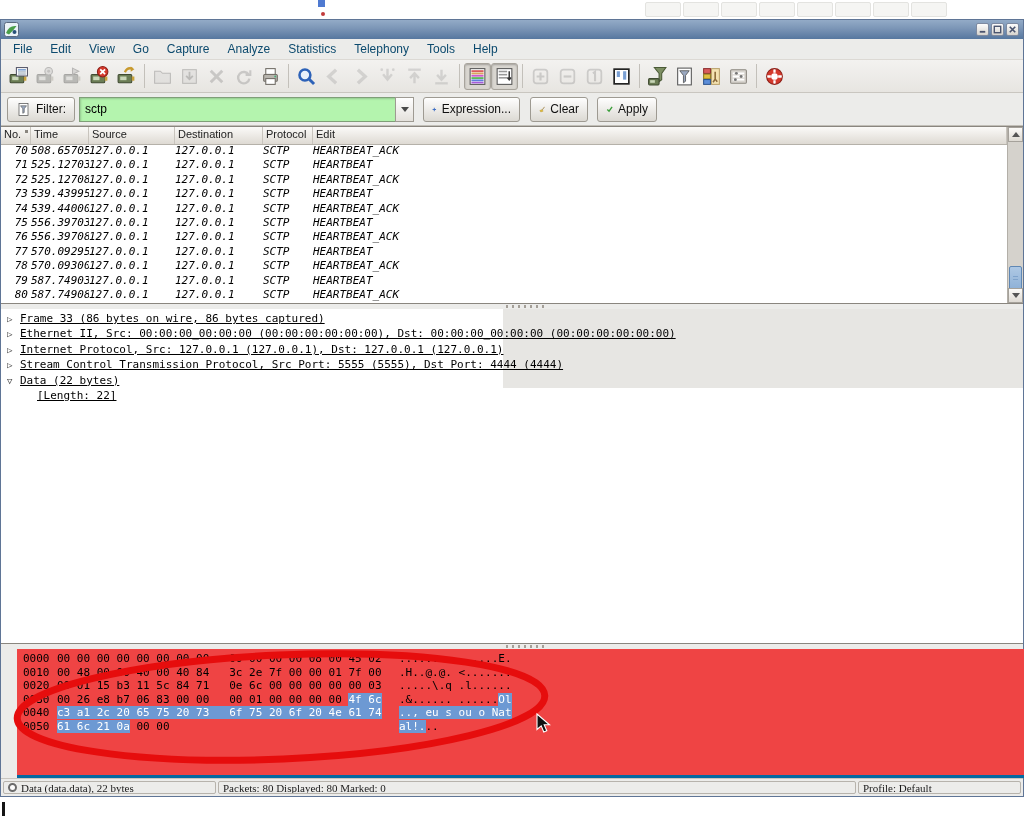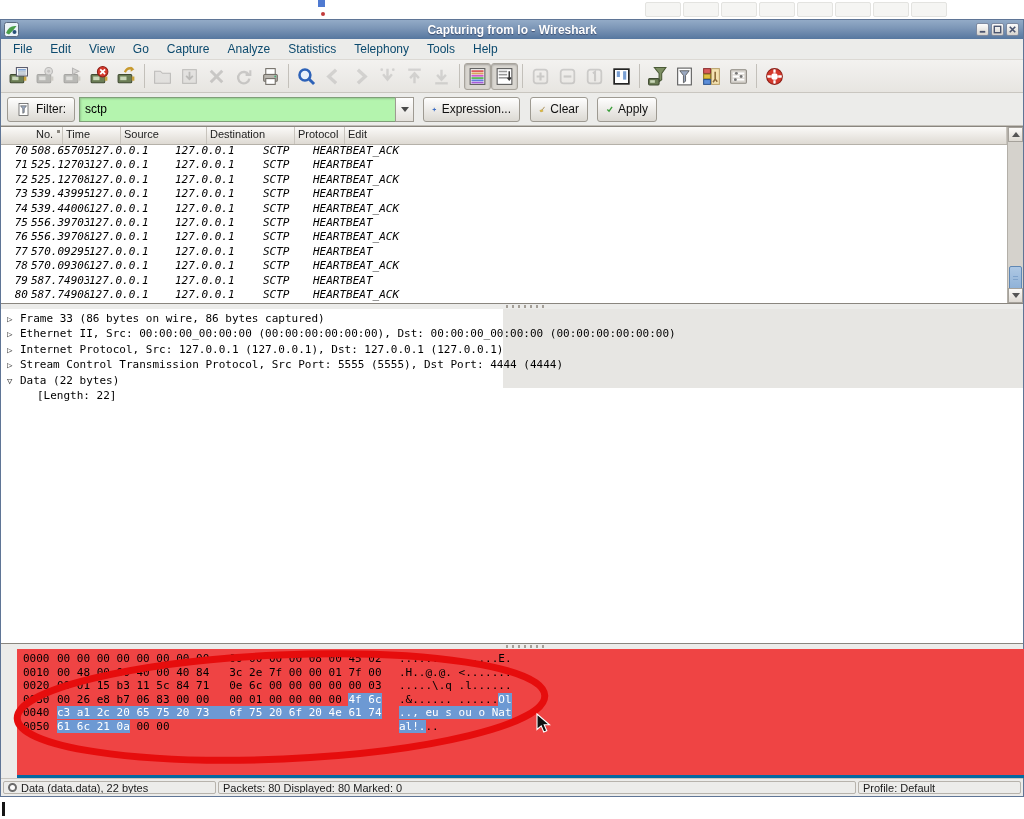--- a/index.html
+++ b/index.html
@@ -64,38 +64,38 @@
   #sthumb{position:absolute;left:1px;width:13px;top:139px;height:25px;background:linear-gradient(#aec8e4,#8db0d6);border:1px solid #5f87b4;border-radius:2px;box-sizing:border-box;}
   #sthumb:after{content:"";position:absolute;left:3px;right:3px;top:9px;height:5px;background:repeating-linear-gradient(#7fa3cc 0 1px,transparent 1px 3px);}
 
   
   .pane-div{left:0;width:100%;height:5px;background:#ececea;}
   .grip{position:absolute;left:505px;top:1px;width:42px;height:3px;background:repeating-linear-gradient(90deg,#a49f98 0 2px,transparent 2px 6px);}
 
   
   #details{left:0;top:289px;width:100%;height:335px;background:#fff;border-bottom:1px solid #8a867f;box-sizing:border-box;font-family:"DejaVu Sans Mono","Liberation Mono",monospace;font-size:11px;color:#000;}
   #detail-artifact{position:absolute;left:502px;right:0;top:0;height:79px;background:#e7e6e3;}
-  #detail-rows{position:absolute;left:0;top:2px;right:0;}
+  #detail-rows{position:absolute;left:0;top:2px;right:0;text-decoration:underline;}
   .drow{height:15.4px;line-height:15.4px;white-space:pre;padding-left:6px;position:relative;}
   .drow .exp{display:inline-block;width:13px;color:#3c3c3c;font-size:9px;}
   .drow .ind{display:inline-block;width:17px;}
   .drow.selected{background:linear-gradient(#82a9dc,#6292cf);color:#fff;}
 
   
   #hexpane{left:16px;top:629px;width:100%;height:129px;background:#ef4444;border-bottom:3px solid #0369a1;box-sizing:border-box;font-family:"DejaVu Sans Mono","Liberation Mono",monospace;font-size:11px;color:#000;}
   #hex-rows{position:absolute;left:6px;top:3px;right:0;}
   .hxrow{height:13.5px;line-height:13.5px;white-space:pre;display:flex;}
   .hx-off{width:34px;flex:0 0 auto;}
   .hx-bytes{width:330px;flex:0 0 auto;}
   .hx-asc{margin-left:12px;}
   .sel{background:#6d99d3;color:#fff;}
 
   
   #statusbar{left:0;top:758px;width:100%;height:18px;background:#ececea;border-top:1px solid #c9c6c0;display:flex;align-items:stretch;box-sizing:border-box;padding:1px 1px;}
-  .st-sec{border:1px solid #b7b3ac;border-radius:2px;margin:1px;display:flex;align-items:center;padding:0 4px;font-size:11px;color:#1a1a1a;gap:4px;box-sizing:border-box;white-space:nowrap;overflow:hidden;}
+  .st-sec{border:1px solid #b7b3ac;border-radius:2px;margin:1px;display:flex;align-items:center;padding:0 4px;font-size:11px;color:#1a1a1a;gap:4px;box-sizing:border-box;white-space:nowrap;overflow:hidden;font-family:Liberation Serif, serif;}
   #st-left{width:213px;flex:0 0 auto;}
   #st-mid{flex:1;}
   #st-right{width:163px;flex:0 0 auto;}
   #expert-dot{width:9px;height:9px;border:2px solid #6b6b6b;border-radius:50%;box-sizing:border-box;background:#fcfcfc;flex:0 0 auto;}
 
   
   #bottomstrip{left:0;top:797px;width:1024px;height:22px;background:#fff;}
   #caret{position:absolute;left:2px;top:5px;width:3px;height:14px;background:#141414;}
 
   
@@ -120,21 +120,20 @@
     </div>
 
   <div class="abs" id="win">
 
     <div class="abs" id="titlebar">
       <svg id="win-icon" viewBox="0 0 15 15">
           <rect x="0.5" y="0.5" width="14" height="14" rx="2" fill="#eaf2f8" stroke="#5a6a80"></rect>
           <path d="M2 11 Q5 3 12.5 4 Q9.5 8.5 5 12.5 Z" fill="#4a9e4a"></path>
           <circle cx="10.5" cy="10" r="2" fill="#28527a"></circle>
         </svg>
-      <div id="title-text">Capturing from lo - Wireshark</div>
       <div id="win-controls">
           <div class="wbtn">
             <svg width="11" height="11" viewBox="0 0 12 12">
               <path d="M3 8.5 h6" stroke="#49536e" stroke-width="2"></path>
             </svg>
           </div>
           <div class="wbtn">
             <svg width="11" height="11" viewBox="0 0 12 12">
               <rect x="2.5" y="2.5" width="7" height="7" fill="none" stroke="#49536e" stroke-width="1.5"></rect>
             </svg>
@@ -394,21 +393,21 @@
       <div class="btn" style="margin-left:9px;width:60px;">
         <svg width="14" height="14" viewBox="0 0 16 16">
             <path d="M3 9 l4 4 7-10" fill="none" stroke="#3a9e3a" stroke-width="3"></path>
           </svg>
         <span>Apply</span>
       </div>
     </div>
 
     <div class="abs" id="plist">
       <div id="plist-header">
-          <div class="hcell" style="width: 30px; margin-left: 32px;"><span>No.</span><div id="sort-dot"></div></div>
+          <div class="hcell" style="width: 30px;"><span>No.</span><div id="sort-dot"></div></div>
           <div class="hcell" style="width: 58px;"><span>Time</span></div>
           <div class="hcell" style="width: 86px;"><span>Source</span></div>
           <div class="hcell" style="width: 88px;"><span>Destination</span></div>
           <div class="hcell" style="width: 50px;"><span>Protocol</span></div>
           <div class="hcell" style="flex: 1 1 0%;"><span>Edit</span></div>
         </div>
       <div id="plist-rows">
           <div class="prow"><span class="c-no">70</span><span class="c-time">508.65705</span><span class="c-src">127.0.0.1</span><span class="c-dst">127.0.0.1</span><span class="c-proto">SCTP</span><span class="c-info">HEARTBEAT_ACK</span></div>
           <div class="prow"><span class="c-no">71</span><span class="c-time">525.12703</span><span class="c-src">127.0.0.1</span><span class="c-dst">127.0.0.1</span><span class="c-proto">SCTP</span><span class="c-info">HEARTBEAT</span></div>
           <div class="prow"><span class="c-no">72</span><span class="c-time">525.12708</span><span class="c-src">127.0.0.1</span><span class="c-dst">127.0.0.1</span><span class="c-proto">SCTP</span><span class="c-info">HEARTBEAT_ACK</span></div>

